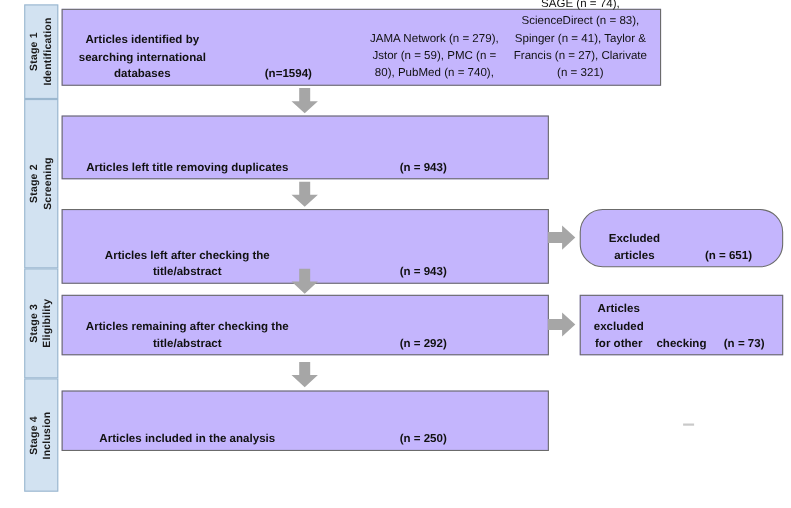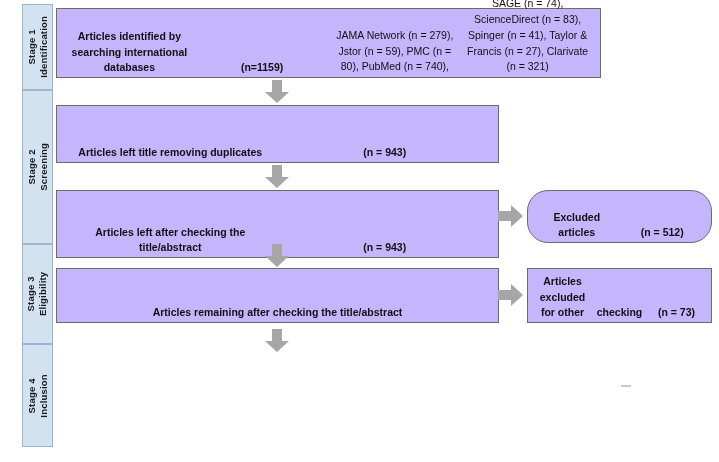--- a/index.html
+++ b/index.html
@@ -152,21 +152,21 @@
 
   <div class="stage" id="stage-4">
     <div class="stage-text">
       <span>Stage 4</span>
       <span>Inclusion</span>
     </div>
   </div>
 
   <div class="box" id="box-identification">
     <span class="line bold-line">Articles identified by searching international databases</span>
-    <span class="line bold-line">(n=1159)</span>
+    <span class="line bold-line">(n=1594)</span>
     <span class="line plain-line">JAMA Network (n = 279), Jstor (n = 59), PMC (n = 80),  PubMed (n = 740),</span>
     <span class="line plain-line">SAGE (n = 74), ScienceDirect (n = 83), Spinger (n = 41), Taylor &amp; Francis (n = 27), Clarivate (n = 321)</span>
   </div>
 
   <div class="arrow-down" id="arrow-1">
     <svg viewBox="0 0 26 24" xmlns="http://www.w3.org/2000/svg" aria-hidden="true">
       <polygon points="8,0 18,0 18,12 25,12 13,23 1,12 8,12" fill="#a6a6a6"></polygon>
     </svg>
   </div>
 
@@ -187,47 +187,52 @@
   </div>
 
   <div class="arrow-right" id="arrow-r1">
     <svg viewBox="0 0 26 24" xmlns="http://www.w3.org/2000/svg" aria-hidden="true">
       <polygon points="0,7 13,7 13,1 25,12 13,23 13,17 0,17" fill="#a6a6a6"></polygon>
     </svg>
   </div>
 
   <div class="box" id="box-excluded">
     <span class="line bold-line">Excluded articles</span>
-    <span class="line bold-line">(n = 512)</span>
+    <span class="line bold-line">(n = 651)</span>
   </div>
 
   <div class="arrow-down" id="arrow-3">
     <svg viewBox="0 0 26 24" xmlns="http://www.w3.org/2000/svg" aria-hidden="true">
       <polygon points="8,0 18,0 18,12 25,12 13,23 1,12 8,12" fill="#a6a6a6"></polygon>
     </svg>
   </div>
 
   <div class="box" id="box-remaining">
     <span class="line bold-line">Articles remaining after checking the title/abstract</span>
+    <span class="line bold-line">(n = 292)</span>
   </div>
 
   <div class="arrow-right" id="arrow-r2">
     <svg viewBox="0 0 26 24" xmlns="http://www.w3.org/2000/svg" aria-hidden="true">
       <polygon points="0,7 13,7 13,1 25,12 13,23 13,17 0,17" fill="#a6a6a6"></polygon>
     </svg>
   </div>
 
   <div class="box" id="box-excluded-other">
     <span class="line bold-line">Articles excluded for other</span>
     <span class="line bold-line">checking</span>
     <span class="line bold-line">(n = 73)</span>
   </div>
 
   <div class="arrow-down" id="arrow-4">
     <svg viewBox="0 0 26 24" xmlns="http://www.w3.org/2000/svg" aria-hidden="true">
       <polygon points="8,0 18,0 18,12 25,12 13,23 1,12 8,12" fill="#a6a6a6"></polygon>
     </svg>
   </div>
 
+  <div class="box" id="box-included">
+    <span class="line bold-line">Articles included in the analysis</span>
+    <span class="line bold-line">(n = 250)</span>
+  </div>
 
   <div id="stray-mark"></div>
 
 </div>
 
 </body></html>

